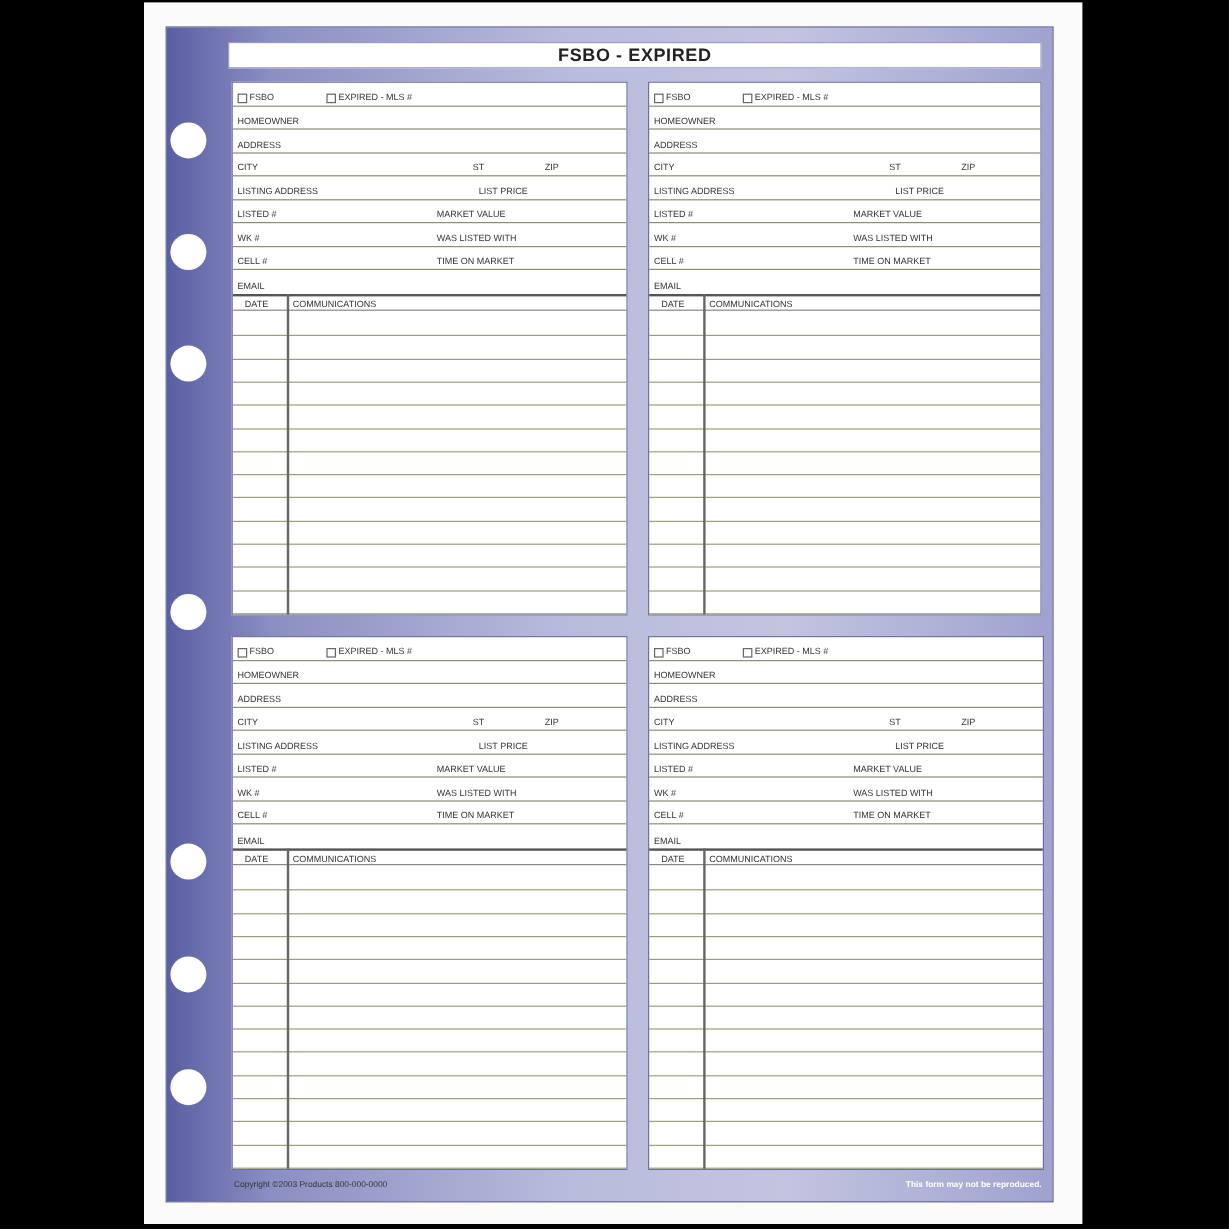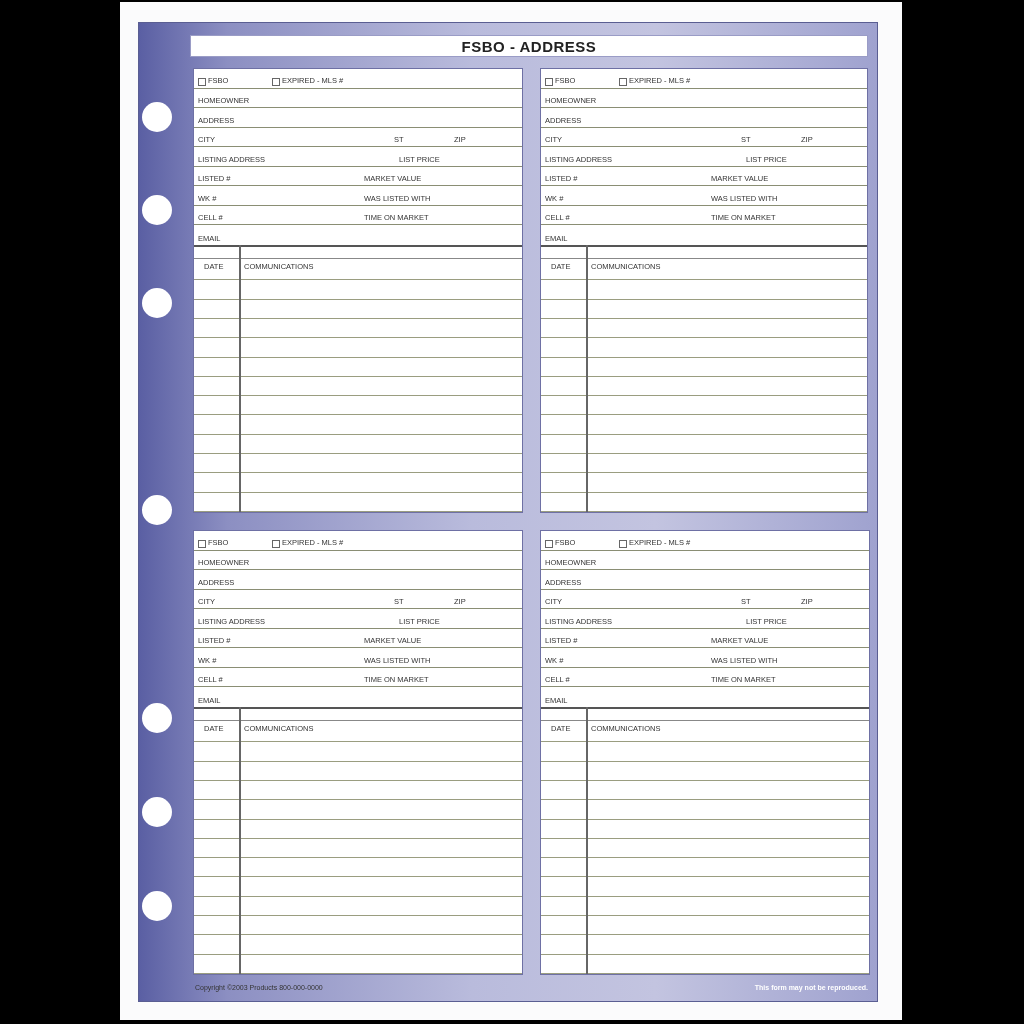--- a/index.html
+++ b/index.html
@@ -10,42 +10,42 @@
     border:1px solid #5a5e92;box-sizing:border-box;}
   .hole{position:absolute;width:30px;height:30px;border-radius:50%;background:#fff;left:142px;}
   .title-bar{position:absolute;left:190px;top:35px;width:678px;height:22px;background:#fff;
     border:1px solid #9a9cc6;box-sizing:border-box;display:flex;align-items:center;justify-content:center;
     font-weight:bold;font-size:15px;color:#222;letter-spacing:.5px;}
   .panel{position:absolute;background:#fff;border:1px solid #6e70a4;box-sizing:border-box;font-size:7.5px;color:#333;}
   .frow{height:19.5px;border-bottom:1.5px solid #8a8e74;position:relative;box-sizing:border-box;}
   .frow span{position:absolute;bottom:2px;white-space:nowrap;text-transform:uppercase;}
   .chk{display:inline-block;width:6px;height:6px;border:1px solid #666;margin-right:2px;vertical-align:middle;}
   .comm-head{height:14px;border-top:2px solid #555;border-bottom:1.5px solid #888;position:relative;box-sizing:border-box;}
-  .comm-head span{position:absolute;top:15px;text-transform:uppercase;}
+  .comm-head span{position:absolute;top:2px;text-transform:uppercase;}
   .grid{position:absolute;left:0;right:0;bottom:0;}
   .grow{height:19.3px;border-bottom:1.5px solid #9a9d80;box-sizing:border-box;}
   .vline{position:absolute;left:45px;width:1.5px;background:#666;}
   .footer-left{position:absolute;left:195px;top:984px;font-size:7px;color:#333;}
   .footer-right{position:absolute;right:156px;top:984px;font-size:7px;color:#fff;font-weight:bold;}
 </style>
 </head>
 <body>
 
 <div class="paper"></div>
 <div class="band"></div>
 
 <div class="hole" style="top:102px"></div>
 <div class="hole" style="top:195px"></div>
 <div class="hole" style="top:288px"></div>
 <div class="hole" style="top:495px"></div>
 <div class="hole" style="top:703px"></div>
 <div class="hole" style="top:797px"></div>
 <div class="hole" style="top:891px"></div>
 
-<div class="title-bar">FSBO - ADDRESS</div>
+<div class="title-bar">FSBO - EXPIRED</div>
 
 <div class="panel" id="p0" style="left:193px;top:68px;width:330px;height:445px;">
   <div class="frow">
     <span style="left:4px"><i class="chk"></i><b style="font-weight:normal">FSBO</b></span>
     <span style="left:78px"><i class="chk"></i><b style="font-weight:normal">EXPIRED - MLS #</b></span>
   </div>
   <div class="frow">
       <span style="left:4px">HOMEOWNER</span>
     </div>
   <div class="frow">

